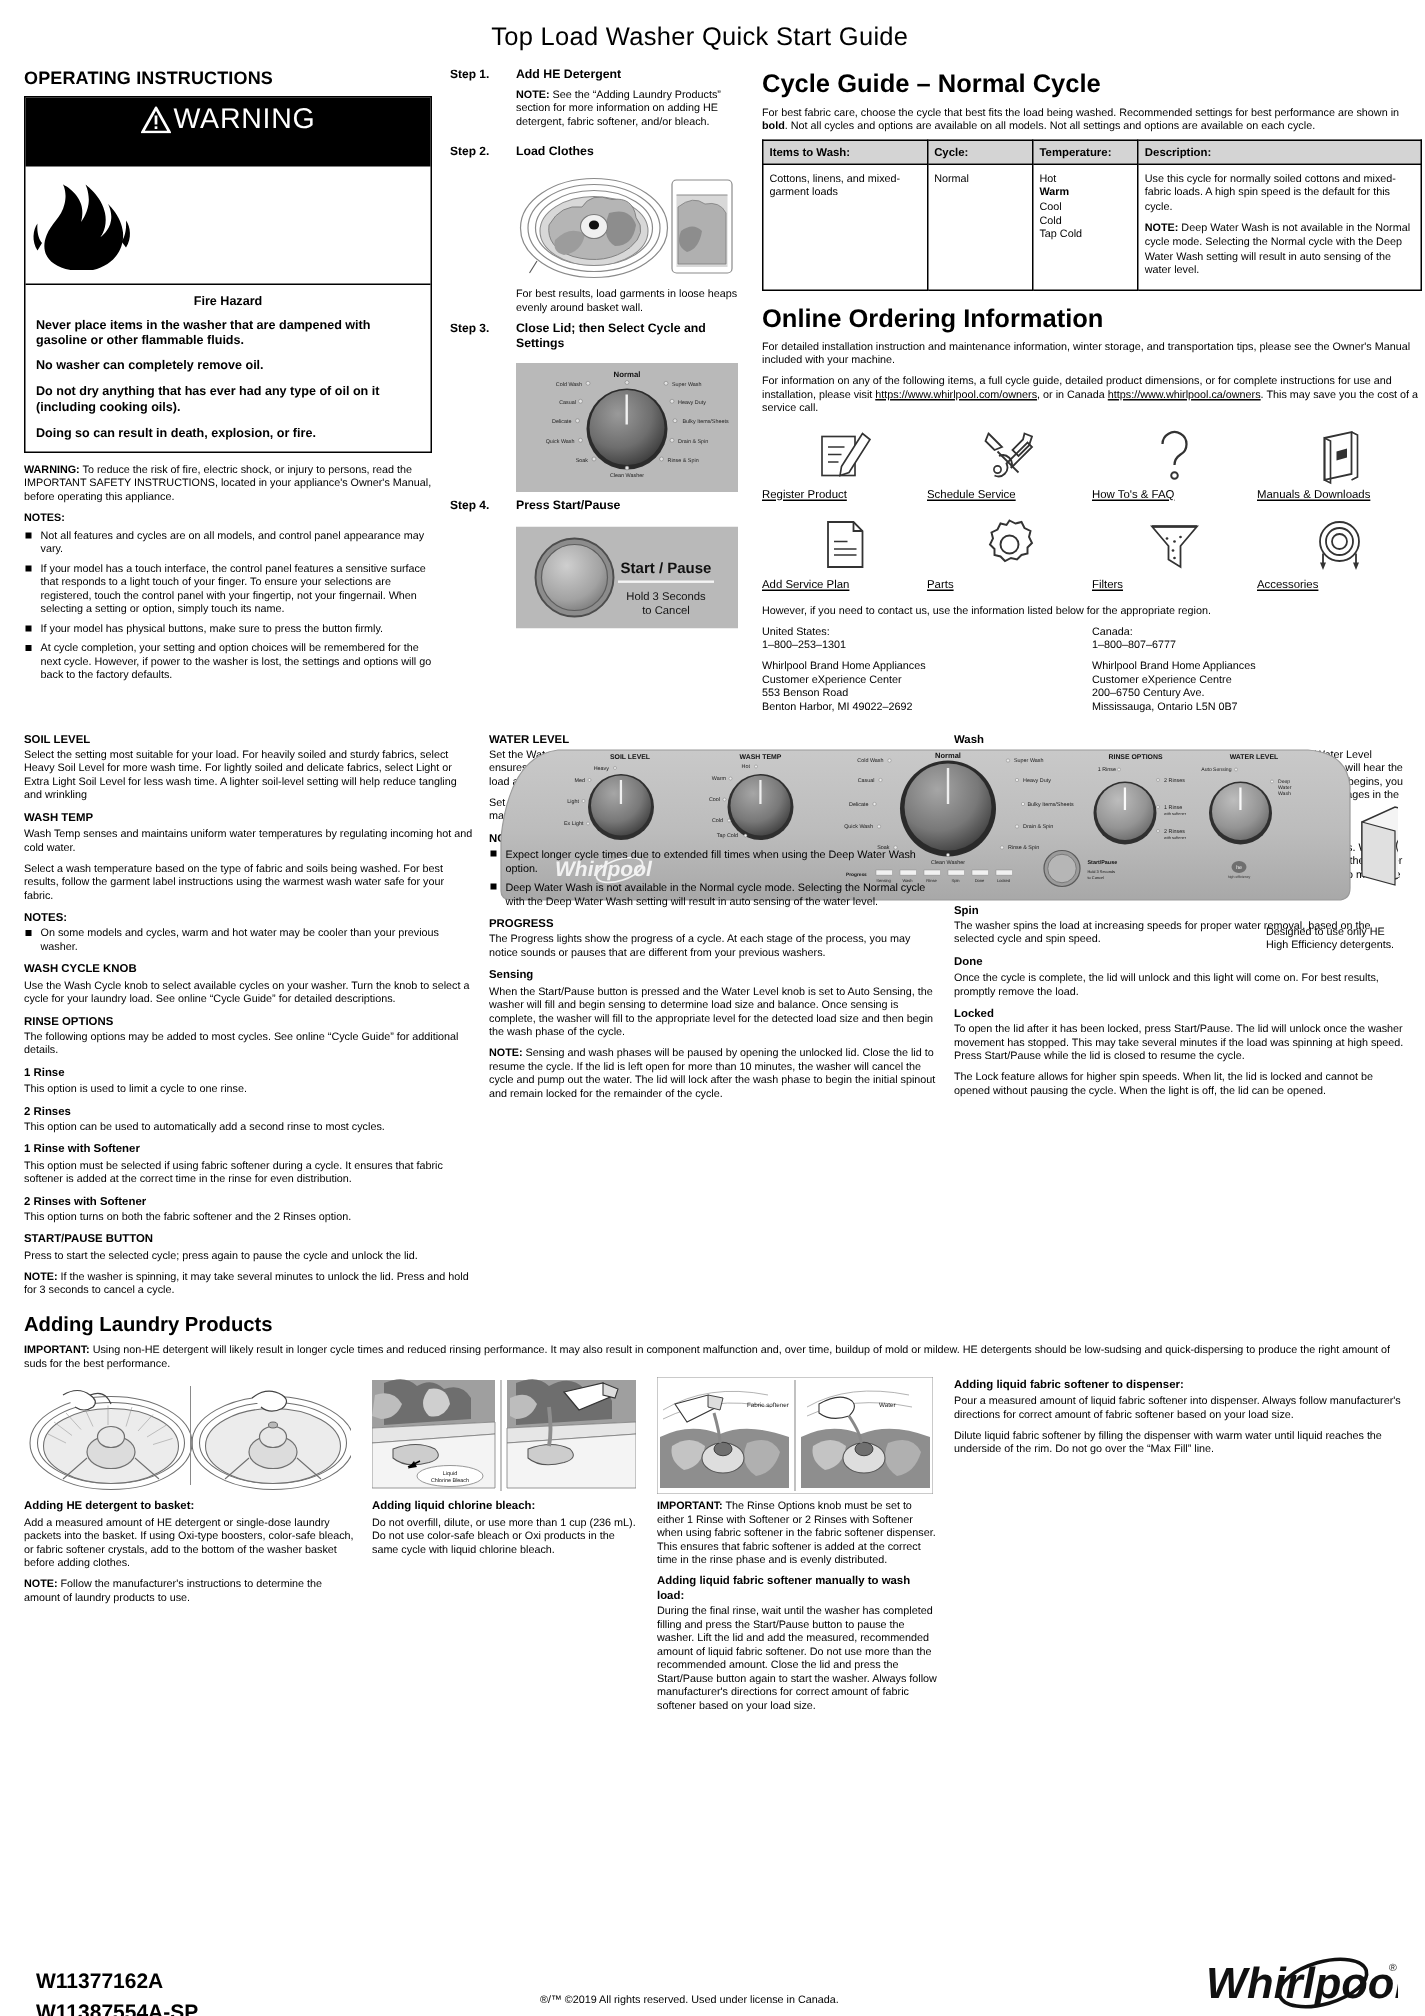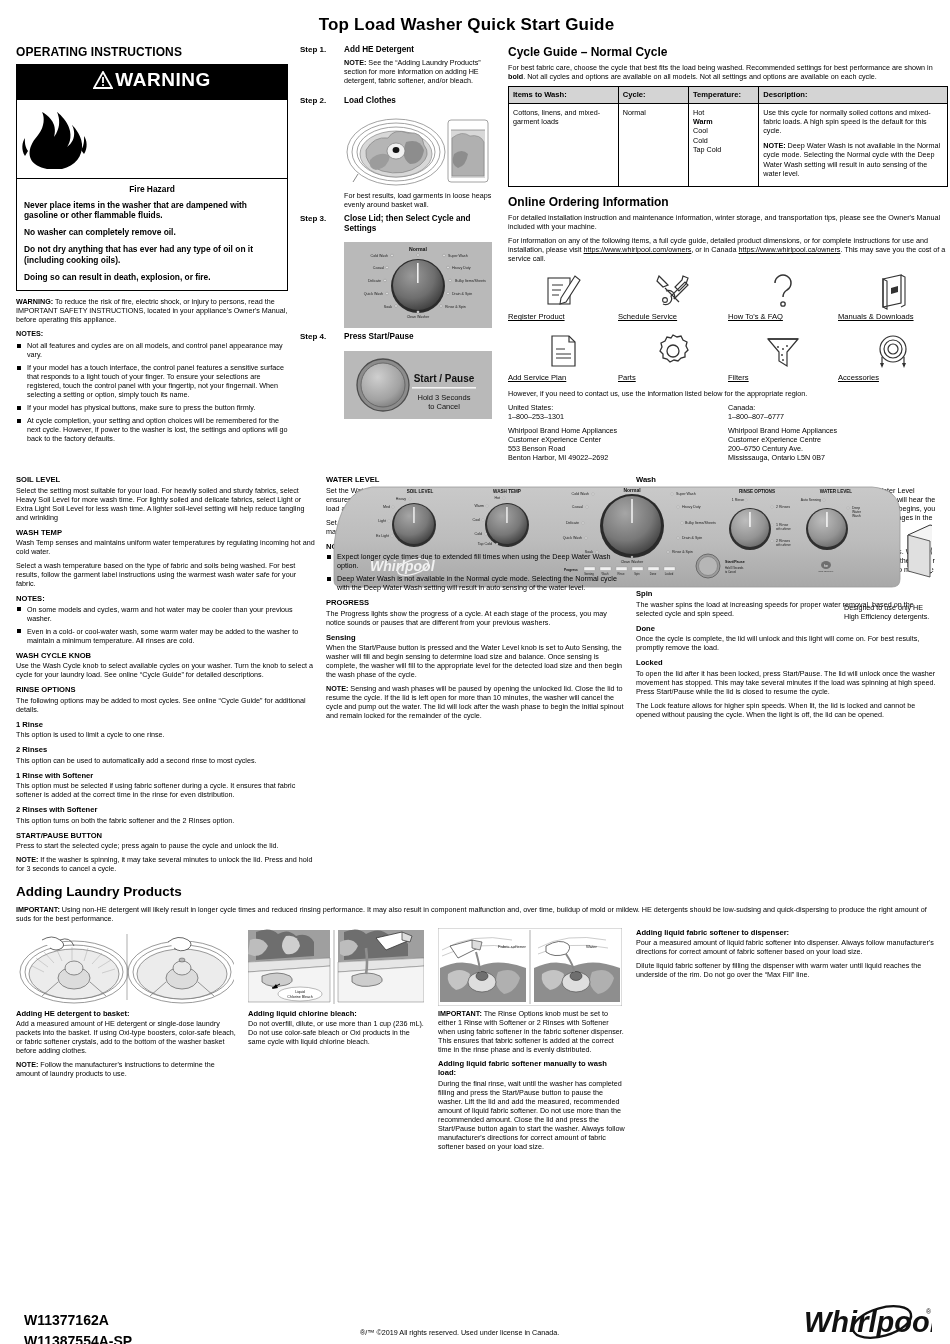--- a/index.html
+++ b/index.html
@@ -12,26 +12,26 @@
     font-size:7.2px;
     line-height:1.25;
     position:relative;
     overflow:hidden;
   }
   .page { position:relative; width:950px; height:1344px; padding:0; }
 
   h1.doc-title {
     text-align:center;
     font-size:17px;
-    font-weight:bold;
+    font-weight:normal;
     margin:14px 17px 10px 0;
     letter-spacing:0.2px;
   }
   h2.sect {
-    font-size:12px;
+    font-size:17px;
     font-weight:bold;
     margin:0 0 3px 0;
   }
   h2.sect-caps {
     font-size:12px;
     font-weight:bold;
     margin:0 0 4px 0;
     letter-spacing:0.1px;
   }
   p { margin:0 0 5px 0; }
@@ -41,22 +41,22 @@
   
   .top-cols { display:flex; padding:0 16px; gap:12px; align-items:flex-start; }
   .col-a { width:272px; flex:0 0 272px; }
   .col-b { width:196px; flex:0 0 196px; }
   .col-c { width:440px; flex:0 0 440px; }
 
   
   .warnbox { border:1.6px solid #000; margin-top:2px; }
   .warnbar {
     background:#000; color:#fff; text-align:center;
-    font-size:19px; font-weight:bold; letter-spacing:0.5px;
-    padding:3px 0 8px 0;
+    font-size:19px; font-weight:normal; letter-spacing:0.5px;
+    padding:3px 0 19px 0;
     display:flex; align-items:center; justify-content:center; gap:2px;
   }
   .warn-tri { display:inline-block; }
   .flamebox { border-bottom:1.6px solid #000; padding:8px 0 8px 0; text-align:center; }
   .warn-body { padding:5px 7px 7px 7px; font-size:8.4px; }
   .warn-body .hz { text-align:center; font-weight:bold; margin-bottom:5px; font-size:8.4px;}
   .warn-body p { font-weight:bold; margin:0 0 6px 0; line-height:1.3; }
   .warn-body p:last-child { margin-bottom:0; }
 
   .notes-list { list-style:none; margin:0; padding:0; }
@@ -627,21 +627,20 @@
 
       <div class="bd-c1">
         <div class="hd" style="margin-top:0">SOIL LEVEL</div>
         <p>Select the setting most suitable for your load. For heavily soiled and sturdy fabrics, select Heavy Soil Level for more wash time. For lightly soiled and delicate fabrics, select Light or Extra Light Soil Level for less wash time. A lighter soil-level setting will help reduce tangling and wrinkling</p>
         <div class="hd-caps">WASH TEMP</div>
         <p>Wash Temp senses and maintains uniform water temperatures by regulating incoming hot and cold water.</p>
         <p>Select a wash temperature based on the type of fabric and soils being washed. For best results, follow the garment label instructions using the warmest wash water safe for your fabric.</p>
         <div class="hd-caps">NOTES:</div>
         <ul class="notes-list">
           <li>On some models and cycles, warm and hot water may be cooler than your previous washer.</li>
-          <li>Even in a cold- or cool-water wash, some warm water may be added to the washer to maintain a minimum temperature. All rinses are cold.</li>
         </ul>
         <div class="hd-caps">WASH CYCLE KNOB</div>
         <p>Use the Wash Cycle knob to select available cycles on your washer. Turn the knob to select a cycle for your laundry load. See online “Cycle Guide” for detailed descriptions.</p>
         <div class="hd-caps">RINSE OPTIONS</div>
         <p>The following options may be added to most cycles. See online “Cycle Guide” for additional details.</p>
         <div class="hd-caps">1 Rinse</div>
         <p>This option is used to limit a cycle to one rinse.</p>
         <div class="hd-caps">2 Rinses</div>
         <p>This option can be used to automatically add a second rinse to most cycles.</p>
         <div class="hd-caps">1 Rinse with Softener</div>

